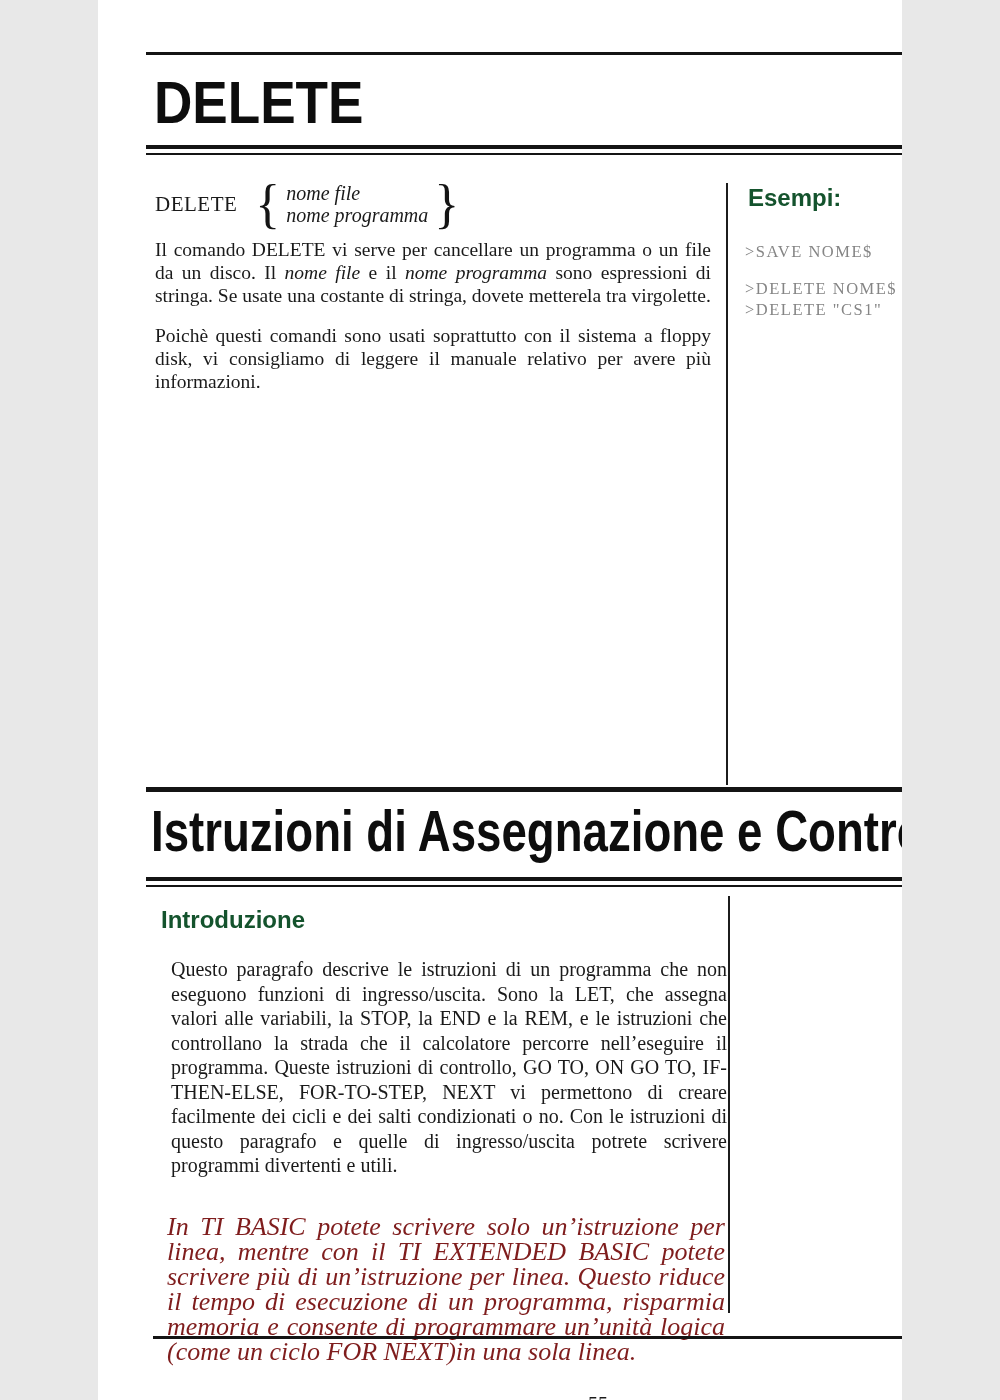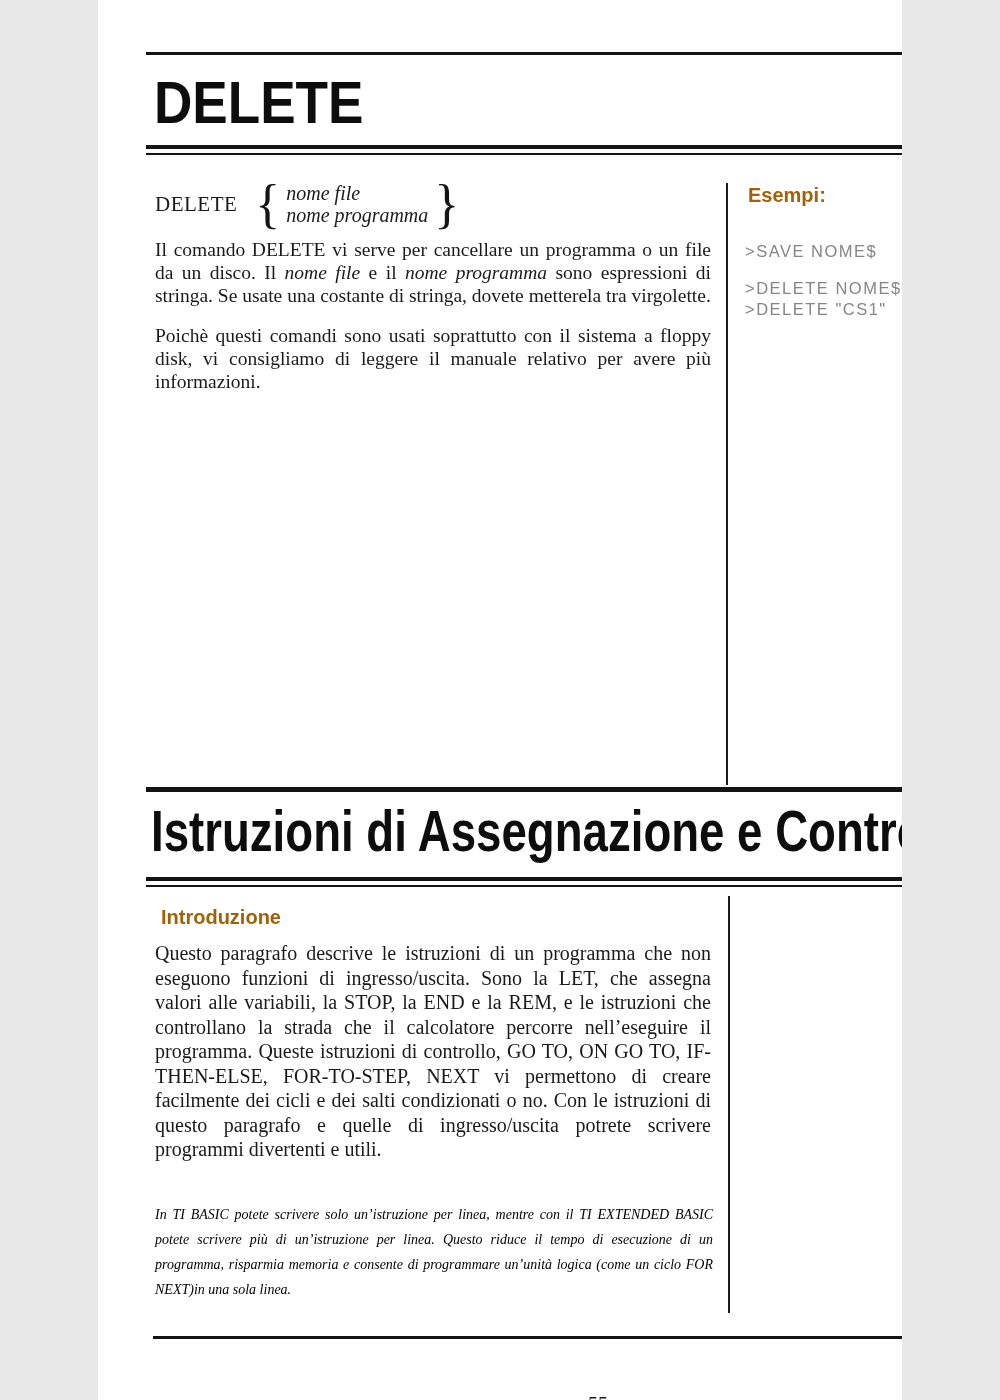--- a/index.html
+++ b/index.html
@@ -16,50 +16,50 @@
   
   .big-title{
     font-family:"Liberation Sans", sans-serif;font-weight:700;
     line-height:1;white-space:nowrap;color:#0d0d0d;
     transform-origin:left top;
   }
   .delete-title{font-size:59px;letter-spacing:0px;transform:scaleX(0.90);}
   .control-title{font-size:57px;transform:scaleX(0.80);}
   .minor-heading{
     font-family:"Liberation Sans", sans-serif;font-weight:700;
-    font-size:20px;color:#a16207;
+    font-size:24px;color:#14532d;
   }
   
   .body-par{
     font-size:19.5px;line-height:23px;text-align:justify;
     color:#1a1a1a;margin:0;
   }
   .body-par2{
     font-size:20px;line-height:24.5px;text-align:justify;
-    color:#1a1a1a;margin:0;
+    color:#1a1a1a;margin:16px;
   }
   .it{font-style:italic;}
   .italic-par{
-    font-style:italic;font-size:14px;line-height:25px;
-    text-align:justify;color:#000000;margin:0;
+    font-style:italic;font-size:26px;line-height:25px;
+    text-align:justify;color:#7f1d1d;margin:12px;
   }
   
   .syntax-row{display:flex;align-items:center;}
   .syntax-keyword{font-size:21px;letter-spacing:0.5px;margin-right:18px;}
   .brace{
     font-family:"Liberation Serif", serif;font-size:52px;font-weight:400;
     line-height:1;transform:scaleY(1.05);color:#141414;
   }
   .brace-open{margin-right:6px;}
   .brace-close{margin-left:6px;}
   .syntax-options{display:flex;flex-direction:column;}
   .syntax-option{font-style:italic;font-size:20px;line-height:22px;}
   
   .code{
-    font-family:Liberation Sans, sans-serif;font-size:16.5px;
+    font-family:Liberation Serif, serif;font-size:16.5px;
     line-height:21px;letter-spacing:1.5px;color:#858585;
     white-space:pre;
   }
   .code-gap{margin-bottom:16px;}
   .page-number{
     width:1000px;text-align:center;font-size:20px;color:#1a1a1a;
   }
 </style>
 </head>
 <body>

